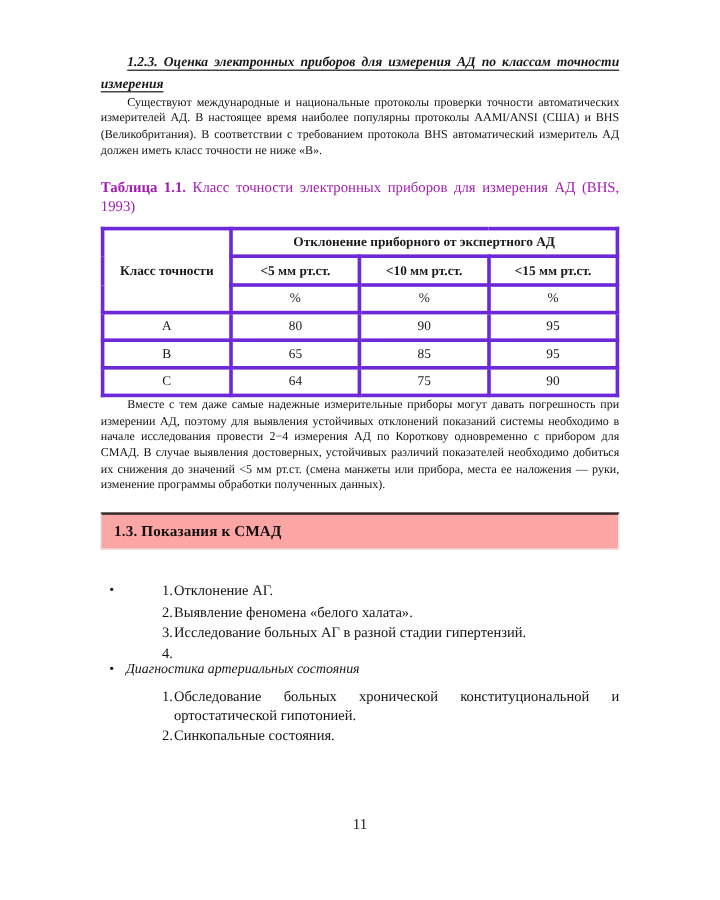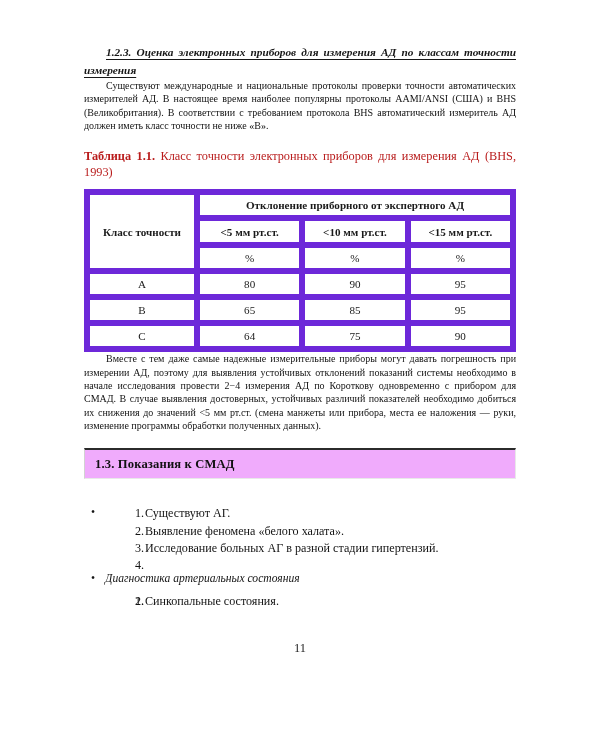--- a/index.html
+++ b/index.html
@@ -51,54 +51,54 @@
   }
   .para-1 { margin-top: 12px; }
   .para-2 { margin-top: 16px; }
 
   
   .table-caption {
     margin-top: 17px;
     font-size: 12.3px;
     line-height: 1.3;
     text-align: justify;
-    color: #b91c1c;
+    color: #a21caf;
   }
   .table-caption .cap-label { font-weight: bold; }
 
   
   table.acc-table {
     margin-top: 8px;
     border-collapse: collapse;
     width: 432px;
     table-layout: fixed;
     font-size: 11.1px;
     color: #1a1a1a;
   }
   table.acc-table th,
   table.acc-table td {
-    border: 6px solid #6d28d9;
+    border: 3px solid #6d28d9;
     text-align: center;
     vertical-align: middle;
     padding: 0;
   }
   table.acc-table th { font-weight: bold; }
   .th-class  { width: 104px; height: 44px; line-height: 1.45; }
   .th-span   { height: 20px; }
   .th-sub    { height: 21px; }
   .td-pct    { height: 20px; font-weight: normal; font-style: normal; }
   .td-row    { height: 20px; }
   .col-sub   { width: 109px; }
 
   
   .sec-box {
     margin-top: 16px;
     width: 432px;
     height: 31px;
-    background: #f0abfc;
+    background: #fca5a5;
     border-top: 2px solid #2b2b2b;
     border-left: 1px solid #d2d2d2;
     border-right: 1px solid #e9e9e9;
     border-bottom: 1px solid #e9e9e9;
     box-sizing: border-box;
     display: flex;
     align-items: center;
   }
   .sec-box-title {
     font-size: 12.6px;
@@ -147,21 +147,21 @@
     left: 44px;
     top: 0;
     width: 16px;
     text-align: right;
   }
 
   
   .page-number {
     position: absolute;
     left: 0;
-    top: 641px;
+    top: 680px;
     width: 600px;
     text-align: center;
     font-size: 12.5px;
     color: #1f1f1f;
   }
 </style>
 </head>
 <body>
 
 <div id="page">
@@ -219,21 +219,21 @@
       <span class="sec-box-title">1.3. Показания к СМАД</span>
     </div>
 
     <div class="list-block">
       <div class="bullet-row">
         <span class="dot">•</span>
       </div>
       <ol class="num-list">
         <li>
           <span class="num">1.</span>
-          <span>Существуют АГ.</span>
+          <span>Отклонение АГ.</span>
         </li>
         <li>
           <span class="num">2.</span>
           <span>Выявление феномена «белого халата».</span>
         </li>
         <li>
           <span class="num">3.</span>
           <span>Исследование больных АГ в разной стадии гипертензий.</span>
         </li>
         <li>
@@ -243,20 +243,21 @@
     </div>
 
     <div class="list-block second">
       <div class="bullet-row">
         <span class="dot">•</span>
         <span>Диагностика артериальных состояния</span>
       </div>
       <ol class="num-list">
         <li>
           <span class="num">1.</span>
+          <span>Обследование больных хронической конституциональной и ортостатической гипотонией.</span>
         </li>
         <li>
           <span class="num">2.</span>
           <span>Синкопальные состояния.</span>
         </li>
       </ol>
     </div>
 
   </div>
 

